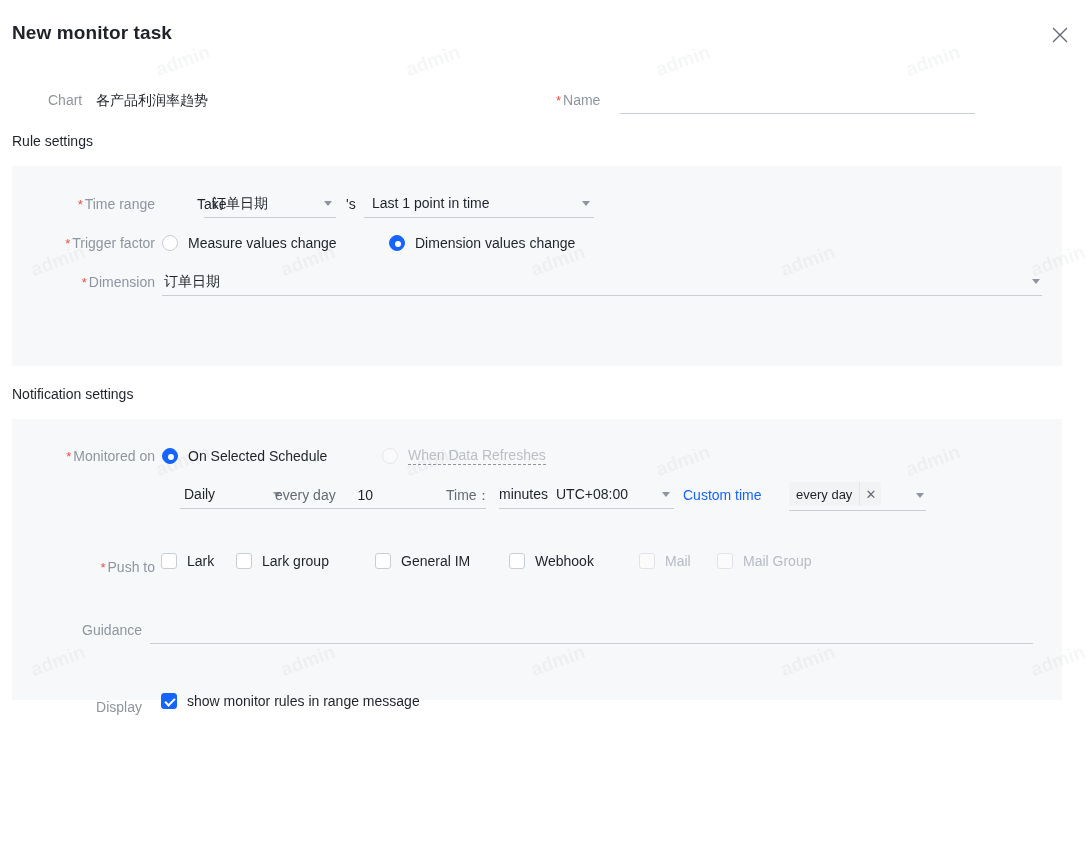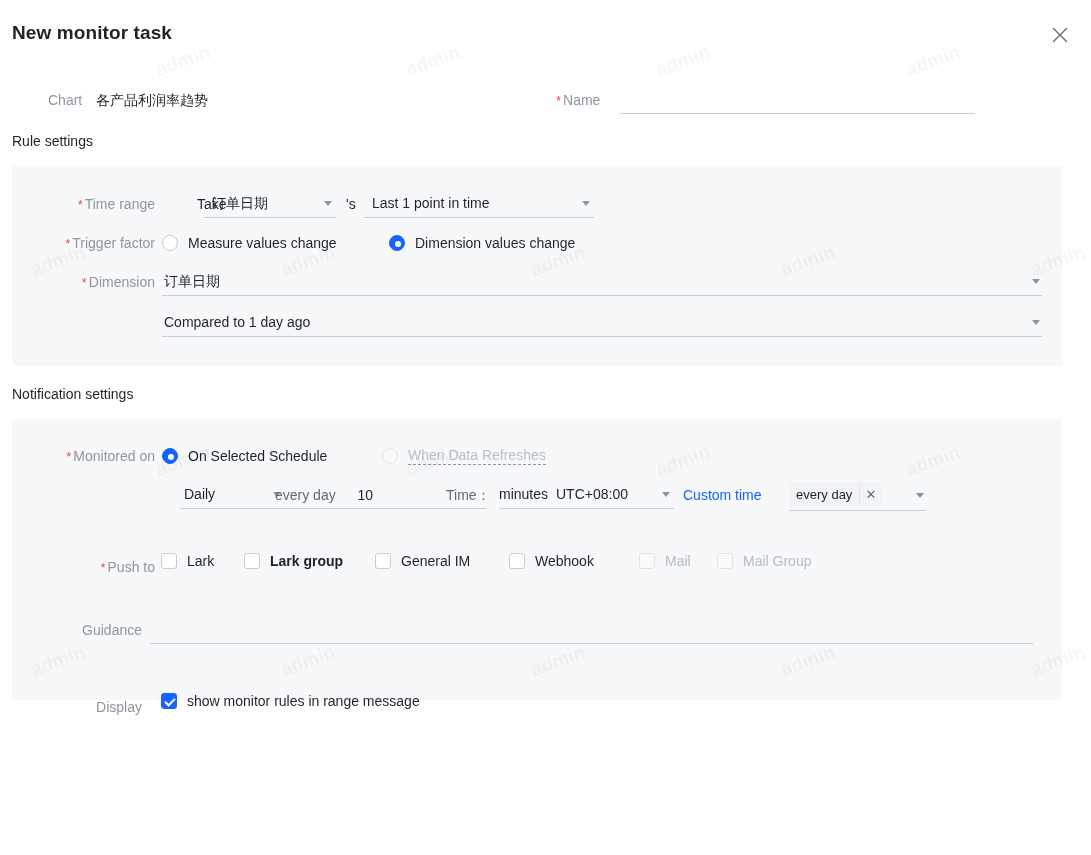--- a/index.html
+++ b/index.html
@@ -289,24 +289,20 @@
     <div class="flabel" style="left:0;width:143px;">
       <span class="req-star">*</span><span>Dimension</span>
     </div>
     <div class="usel wide" style="left:150px;width:880px;padding-left:2px;">
       <span>订单日期</span>
       <span class="caret"></span>
     </div>
   </div>
 
   <div class="frow" style="top:143px;height:30px;">
-    <div class="usel wide" style="left:150px;width:880px;padding-left:2px;">
-      <span>Compared to 1 day ago</span>
-      <span class="caret"></span>
-    </div>
   </div>
 </div>
 
 <div id="notif-title" class="section-title">Notification settings</div>
 
 <div id="notif-panel" class="panel">
 
   <div class="frow" style="top:23px;height:28px;">
     <div class="flabel" style="left:0;width:143px;">
       <span class="req-star">*</span><span>Monitored on</span>
@@ -360,21 +356,21 @@
   <div class="frow" style="top:134px;height:28px;">
     <div class="flabel" style="left:0;width:143px;">
       <span class="req-star">*</span><span>Push to</span>
     </div>
 
     <div class="cb-item" style="left:149px;">
       <span class="cb"></span>
       <span class="ctext">Lark</span>
     </div>
 
-    <div class="cb-item" style="left:232px;font-weight:bold;">
+    <div class="cb-item" style="left:224px;">
       <span class="cb"></span>
       <span class="ctext">Lark group</span>
     </div>
 
     <div class="cb-item" style="left:363px;">
       <span class="cb"></span>
       <span class="ctext">General IM</span>
     </div>
 
     <div class="cb-item" style="left:497px;">

